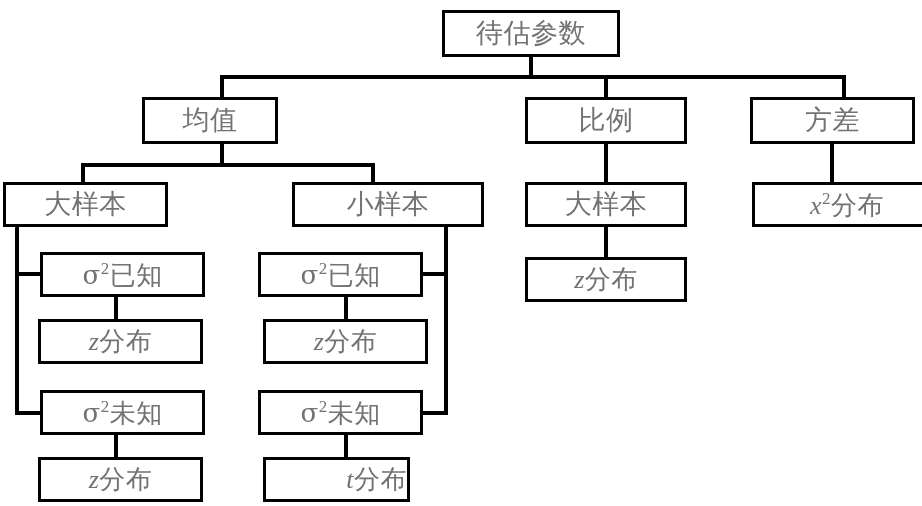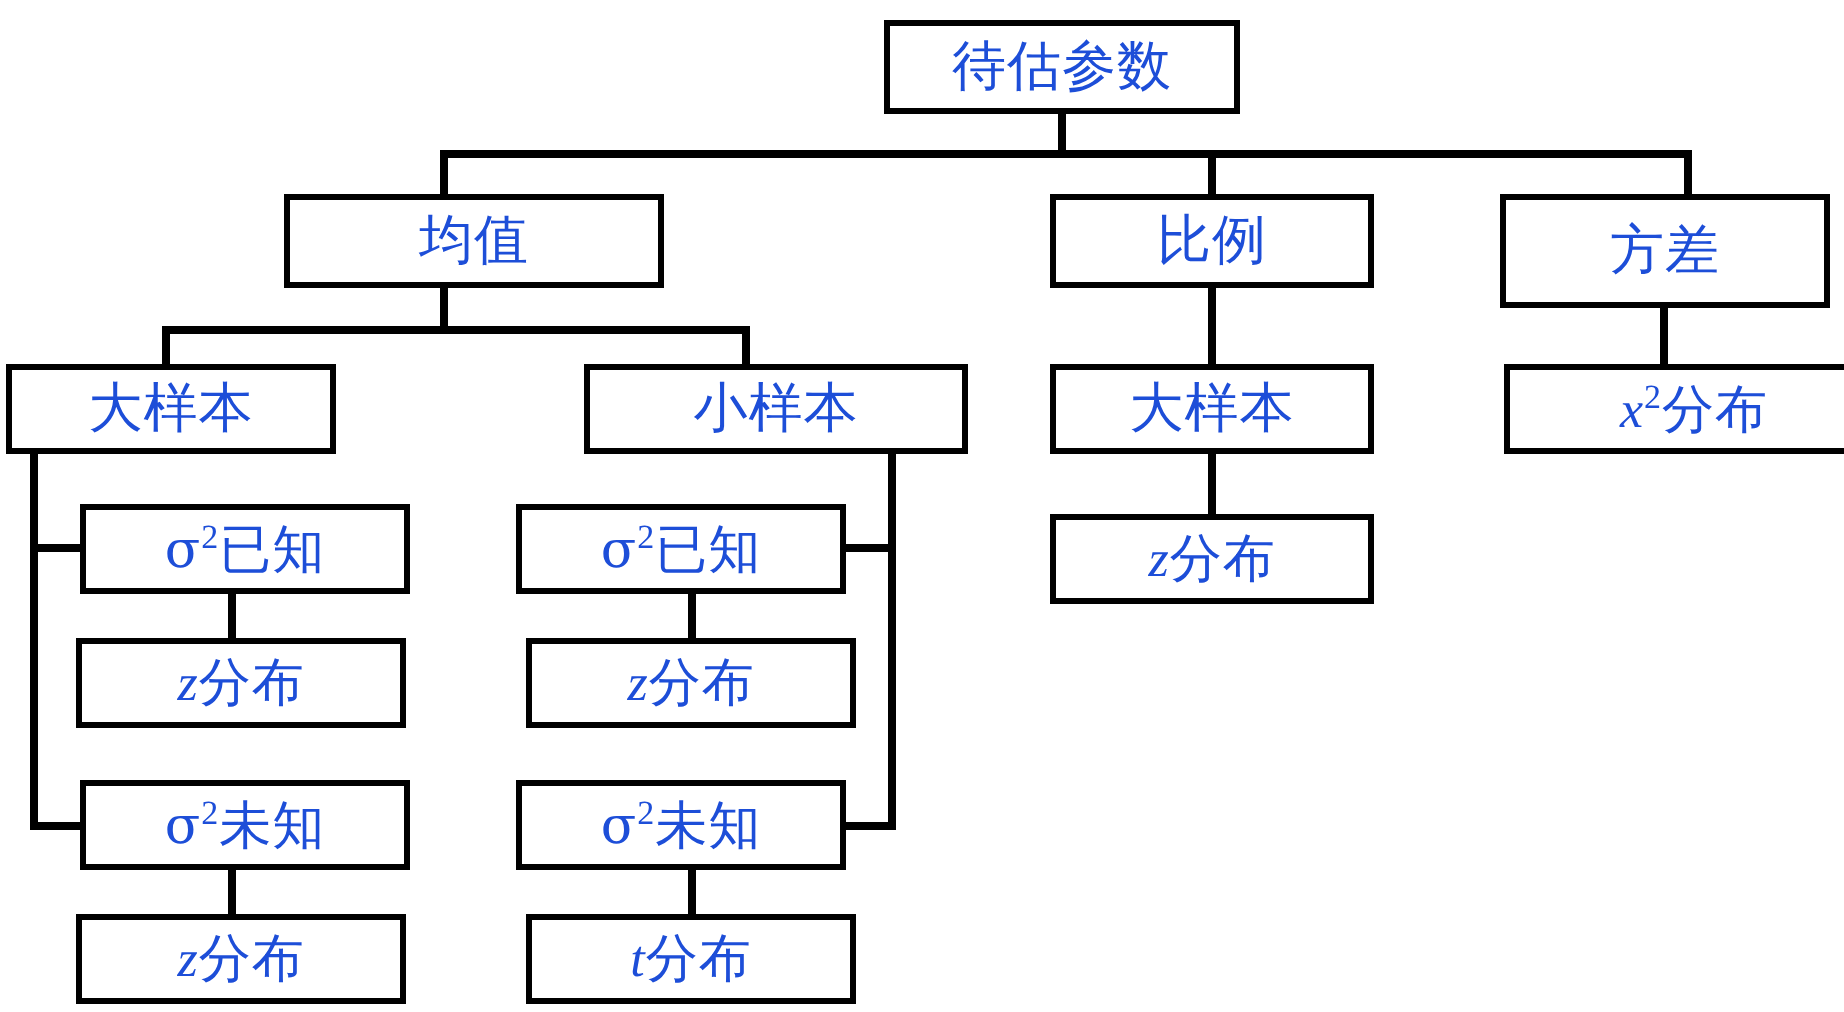--- a/index.html
+++ b/index.html
@@ -16,21 +16,21 @@
     font-family: "Liberation Serif", "DejaVu Serif", serif;
   }
   .node {
     position: absolute;
     box-sizing: border-box;
     border: 3px solid #000000;
     background: #ffffff;
     display: flex;
     align-items: center;
     justify-content: center;
-    color: #1d4ed8;
+    color: #737373;
     z-index: 2;
   }
   .node .label {
     display: inline-block;
     white-space: nowrap;
     line-height: 1;
     letter-spacing: 0.5px;
   }
   .cjk {
     font-size: 27px;
@@ -89,29 +89,29 @@
 
   <div class="ln" style="left:604px; top:142px; width:4px; height:40px;"></div>
   <div class="ln" style="left:604px; top:225px; width:4px; height:33px;"></div>
 
   <div class="ln" style="left:830px; top:142px; width:4px; height:40px;"></div>
 
   <div class="node" style="left:442px; top:10px; width:178px; height:47px;">
     <span class="label cjk">待估参数</span>
   </div>
 
-  <div class="node" style="left:142px; top:97px; width:190px; height:47px;">
+  <div class="node" style="left:142px; top:97px; width:136px; height:47px;">
     <span class="label cjk">均值</span>
   </div>
 
   <div class="node" style="left:525px; top:97px; width:162px; height:47px;">
     <span class="label cjk">比例</span>
   </div>
 
-  <div class="node" style="left:750px; top:97px; width:165px; height:57px;">
+  <div class="node" style="left:750px; top:97px; width:165px; height:47px;">
     <span class="label cjk">方差</span>
   </div>
 
   <div class="node" style="left:3px; top:182px; width:165px; height:45px;">
     <span class="label cjk">大样本</span>
   </div>
 
   <div class="node" style="left:292px; top:182px; width:192px; height:45px;">
     <span class="label cjk">小样本</span>
   </div>
@@ -149,17 +149,17 @@
   </div>
 
   <div class="node" style="left:263px; top:319px; width:165px; height:45px;">
     <span class="label mixed"><span class="var">z</span><span>分布</span></span>
   </div>
 
   <div class="node" style="left:258px; top:390px; width:165px; height:45px;">
     <span class="label mixed"><span class="sig">σ</span><span class="sup">2</span><span>未知</span></span>
   </div>
 
-  <div class="node" style="left:263px; top:457px; width:165px; height:45px;">
+  <div class="node" style="left:263px; top:457px; width:147px; height:45px;justify-content:flex-end;">
     <span class="label mixed"><span class="var">t</span><span>分布</span></span>
   </div>
 
 </div>
 
 </body></html>

